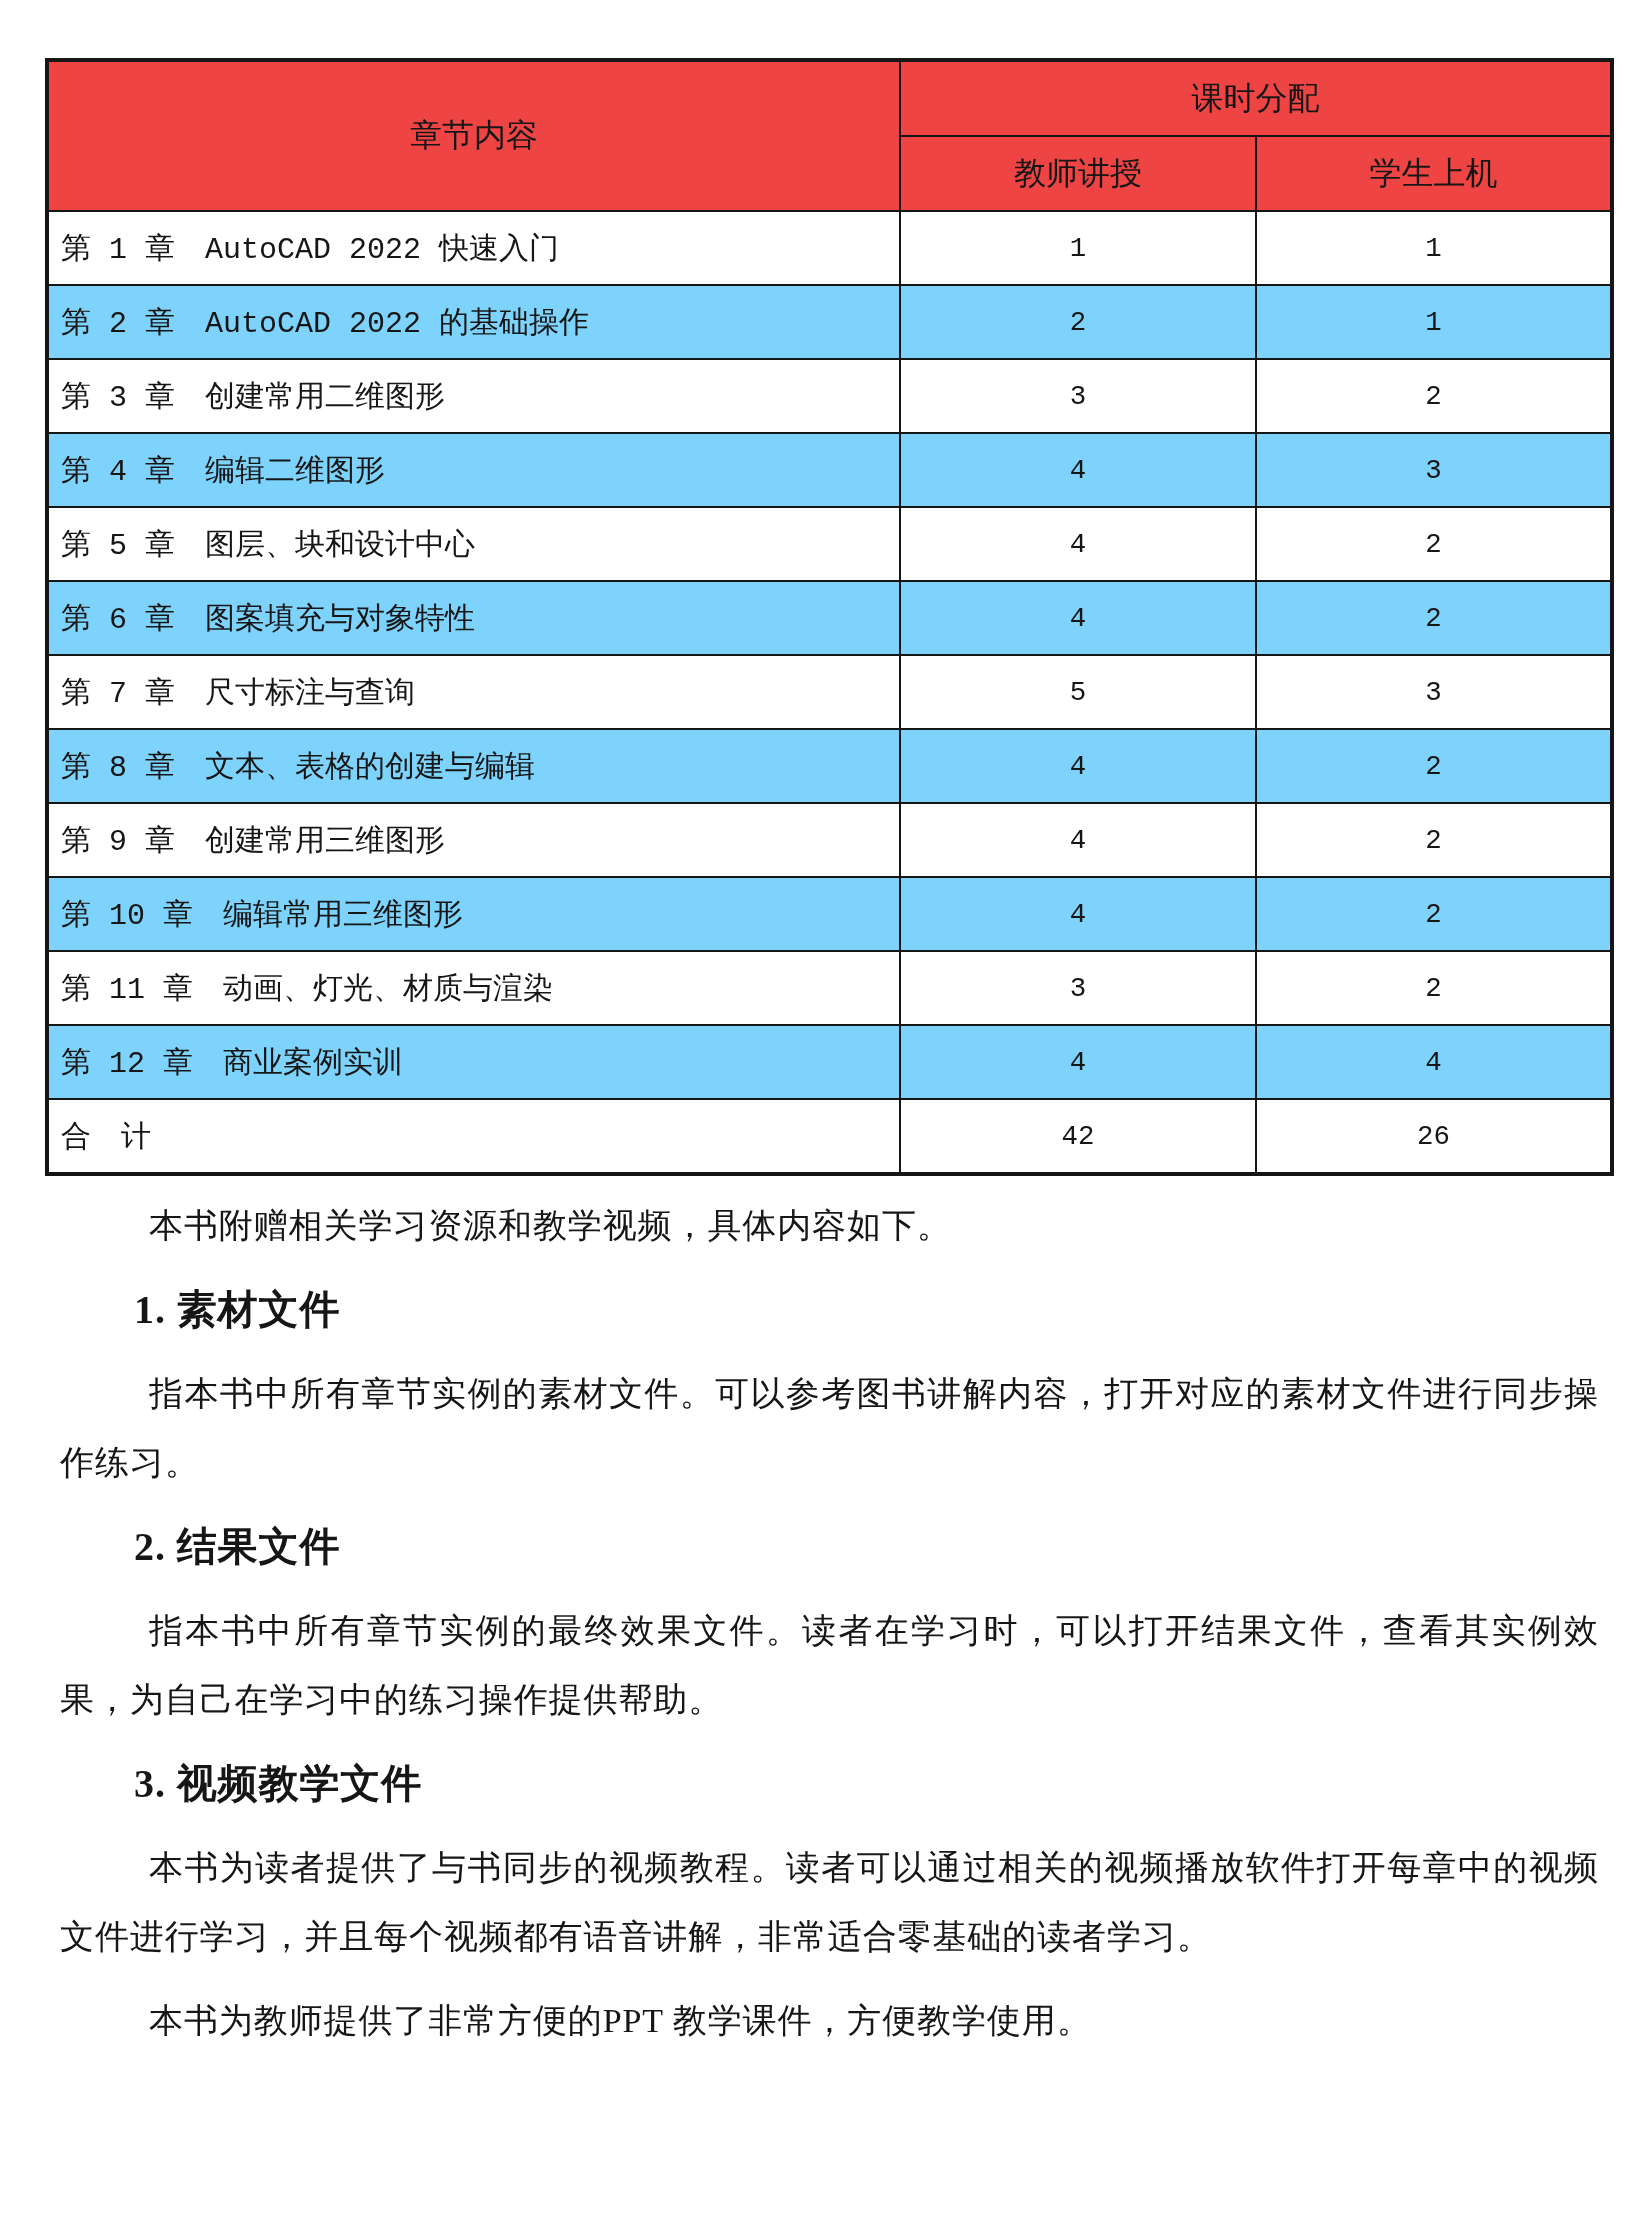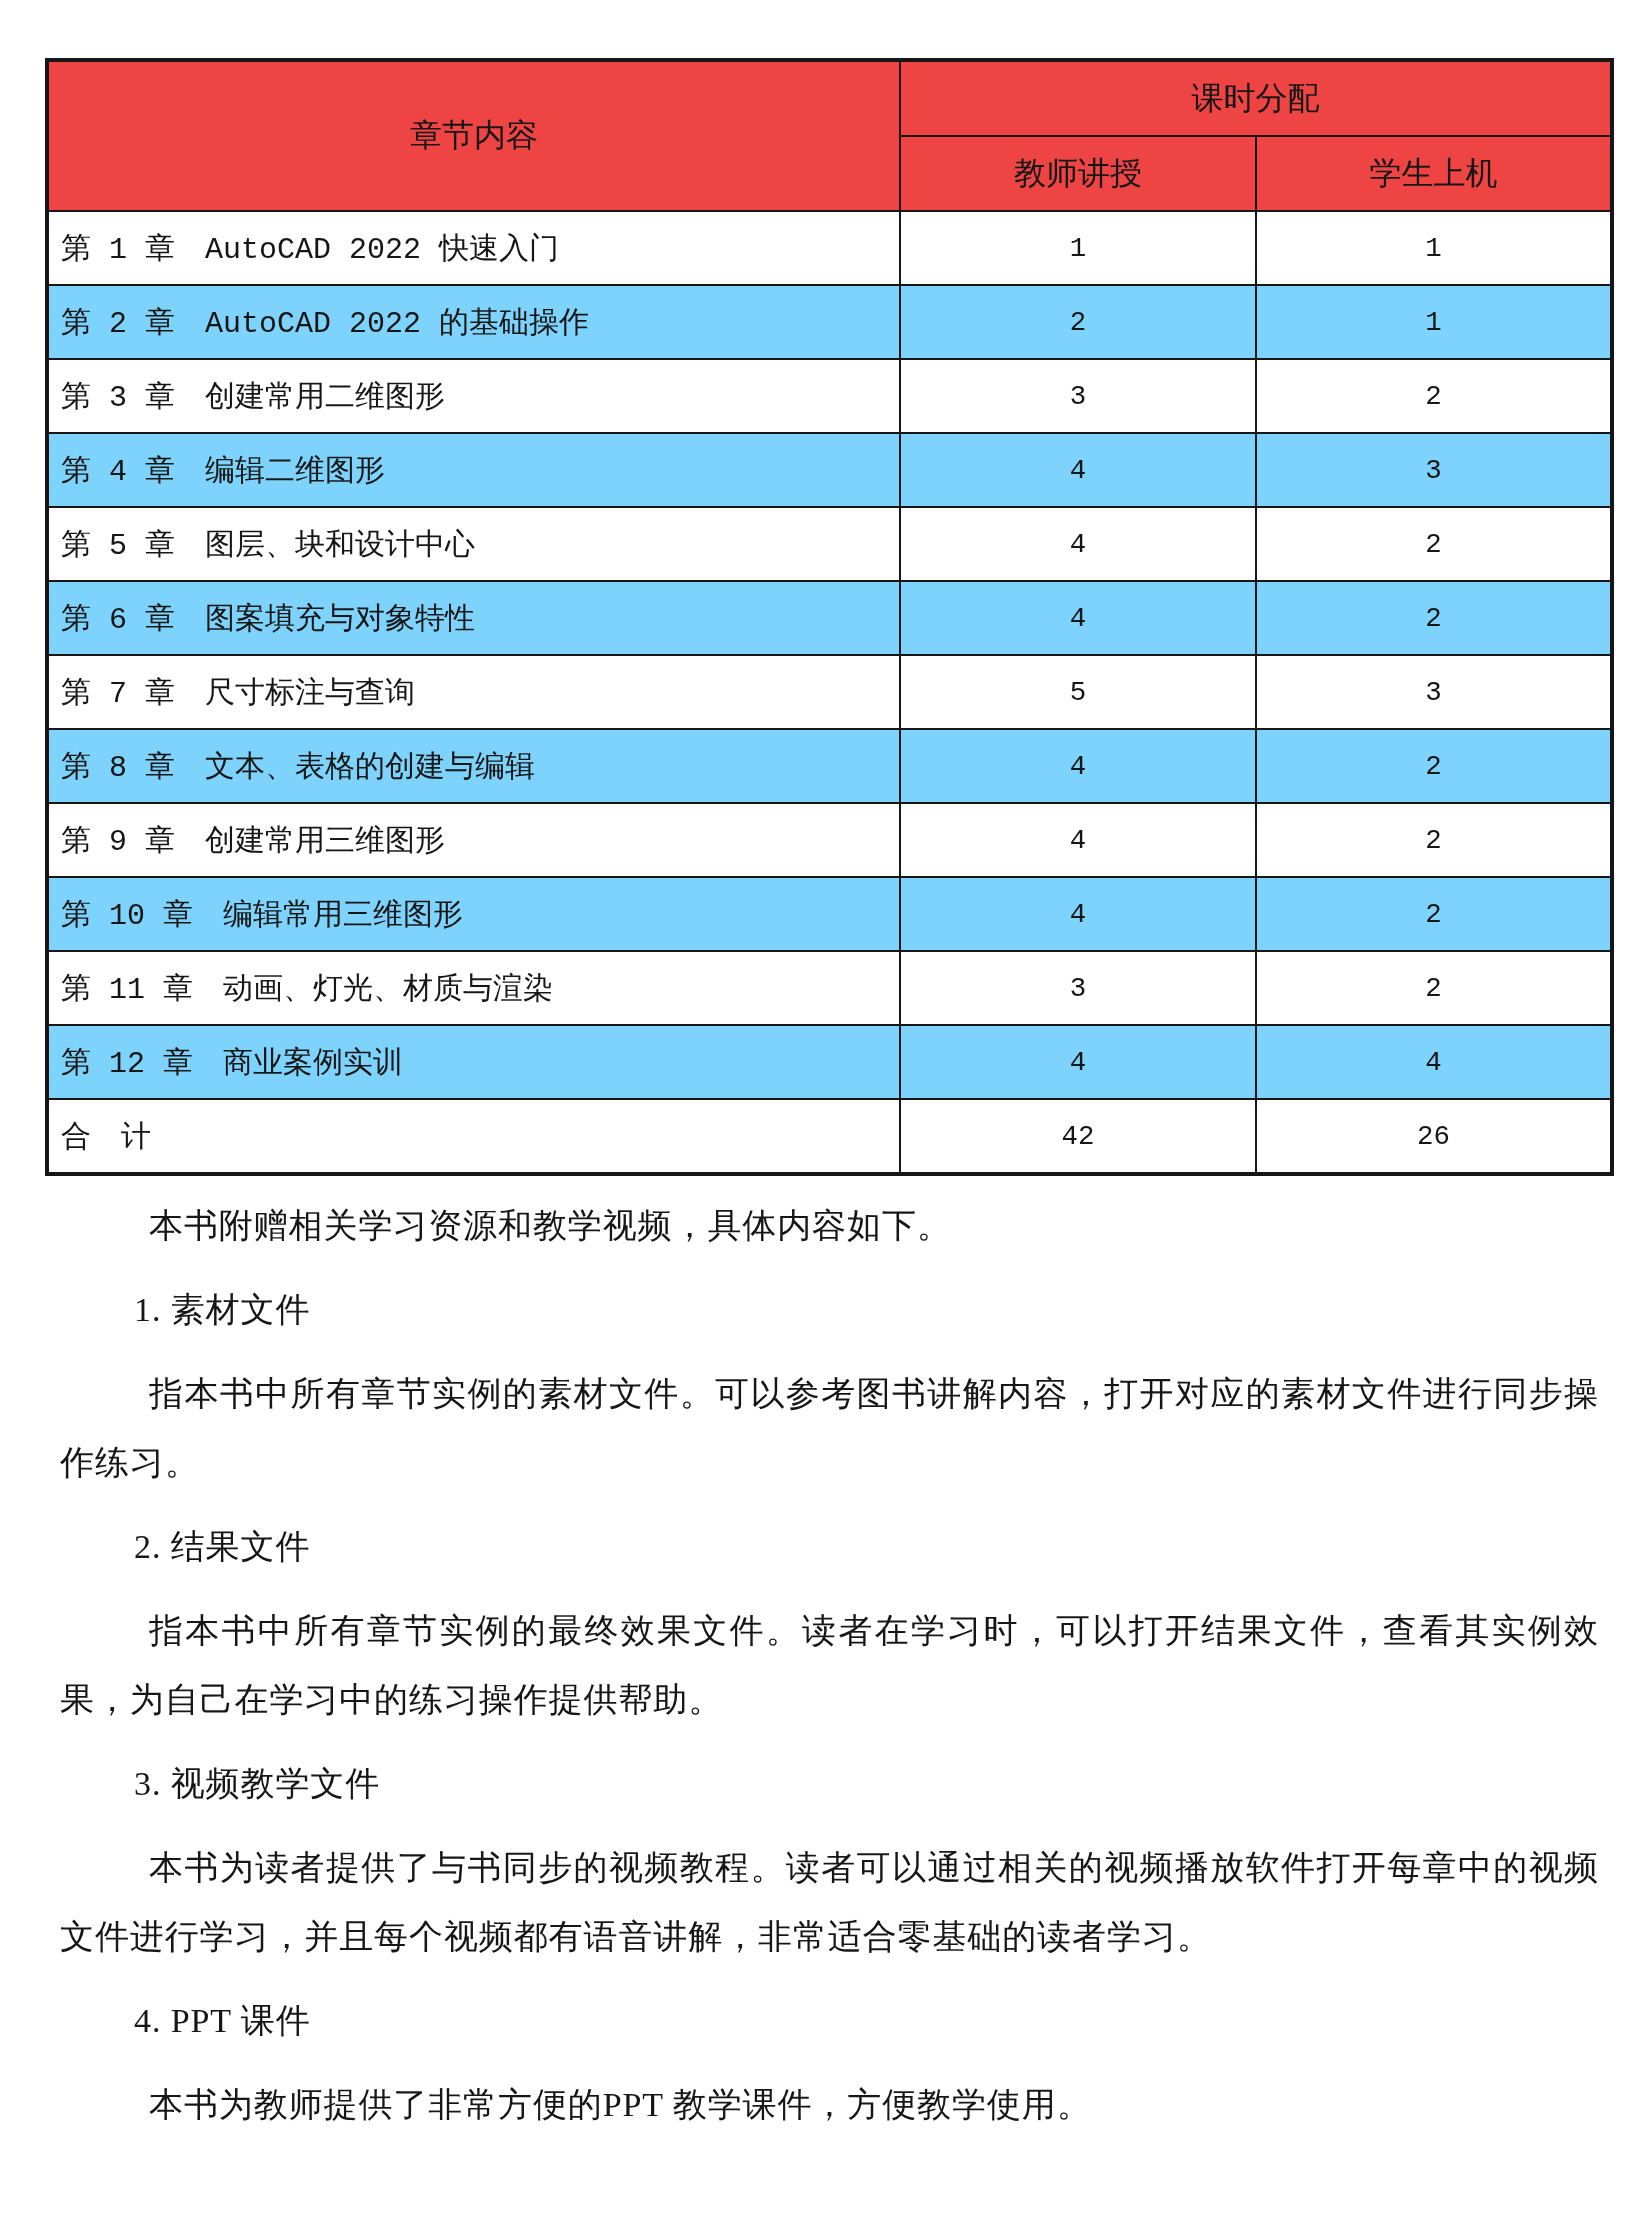--- a/index.html
+++ b/index.html
@@ -66,26 +66,26 @@
   }
   .res-p {
     font-size: 34px;
     line-height: 69px;
     letter-spacing: 0.9px;
     margin: 15px;
     text-indent: 89px;
     text-align: justify;
   }
   .res-title {
-    font-size: 34px;
+    font-size: 40px;
     line-height: 69px;
     letter-spacing: 0.9px;
     margin: 0;
     padding-left: 89px;
-    font-weight: normal;
+    font-weight: bold;
   }
 </style>
 </head>
 <body>
 
 <div class="page">
 
   <table class="chapter-table">
     <colgroup>
       <col class="c1">
@@ -178,17 +178,16 @@
 
   <p class="res-title">1. 素材文件</p>
   <p class="res-p">指本书中所有章节实例的素材文件。可以参考图书讲解内容，打开对应的素材文件进行同步操作练习。</p>
 
   <p class="res-title">2. 结果文件</p>
   <p class="res-p">指本书中所有章节实例的最终效果文件。读者在学习时，可以打开结果文件，查看其实例效果，为自己在学习中的练习操作提供帮助。</p>
 
   <p class="res-title">3. 视频教学文件</p>
   <p class="res-p">本书为读者提供了与书同步的视频教程。读者可以通过相关的视频播放软件打开每章中的视频文件进行学习，并且每个视频都有语音讲解，非常适合零基础的读者学习。</p>
 
-  <p class="res-title">4. PPT 课件</p>
   <p class="res-p">本书为教师提供了非常方便的PPT 教学课件，方便教学使用。</p>
 
 </div>
 
 
 </body></html>

